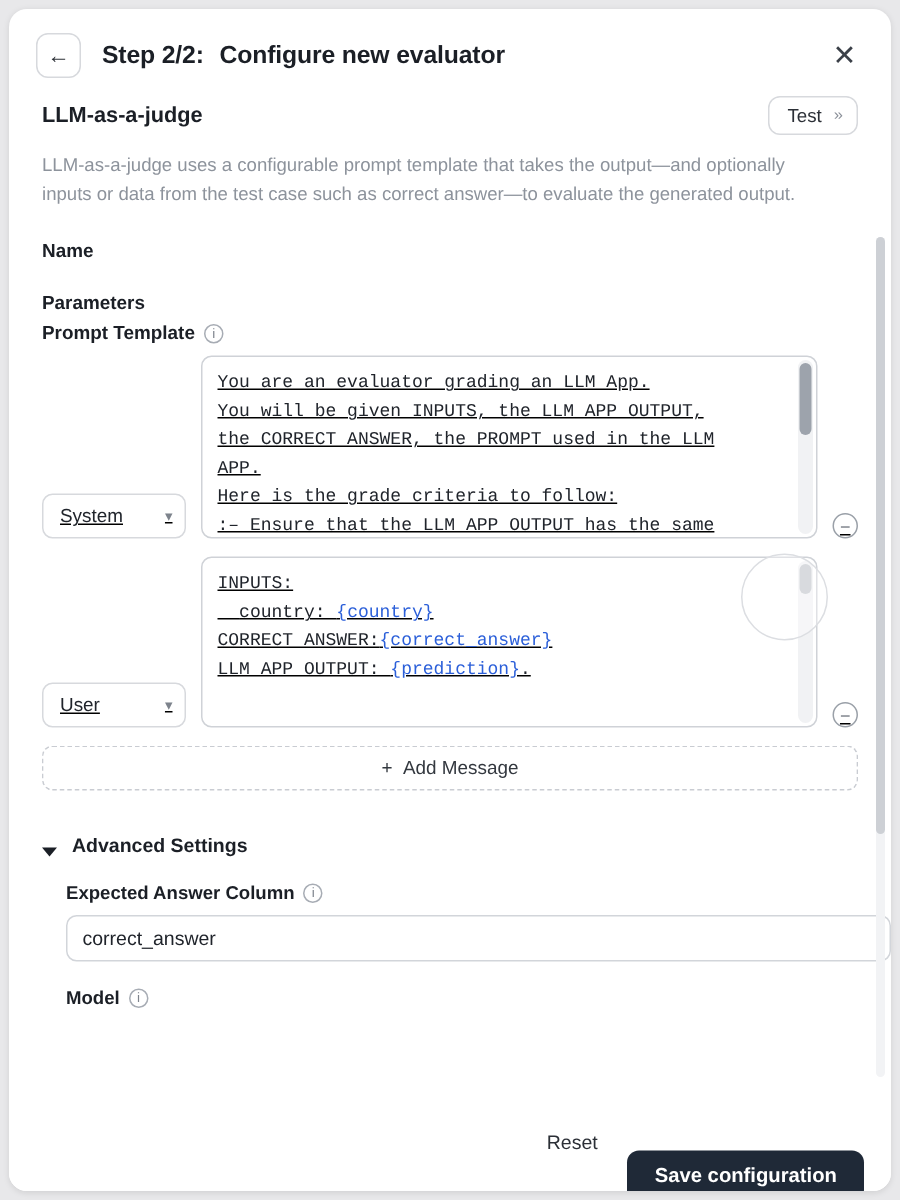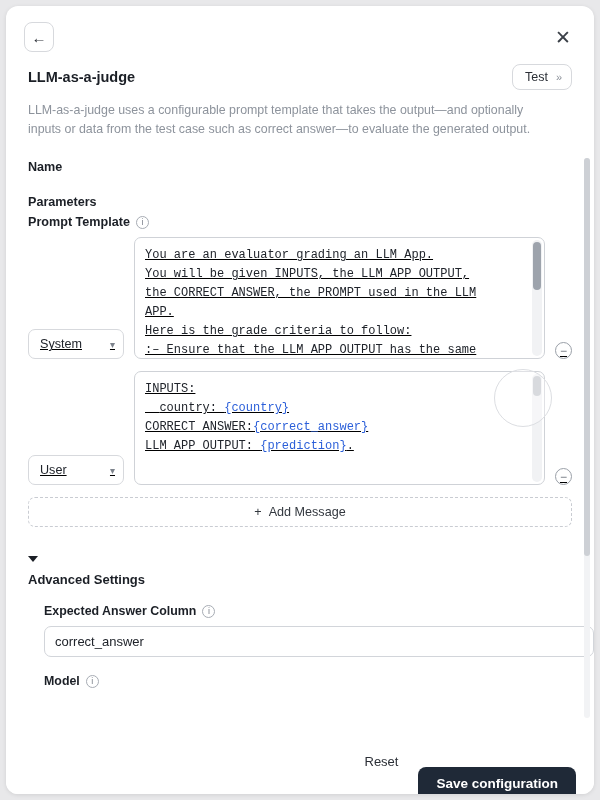--- a/index.html
+++ b/index.html
@@ -230,25 +230,24 @@
     border: 1px dashed #c9ccd2;
     border-radius: 7px;
     display: flex; align-items: center; justify-content: center;
     gap: 7px;
     font-size: 12.6px;
     color: #33383f;
     cursor: pointer;
   }
 
   .adv-hdr {
-    display: flex; align-items: flex-start; gap: 10px;
+    display: flex; align-items: flex-end; gap: 10px;
     margin-top: 29px;
     margin-left: 22px;
     cursor: pointer;
-    flex-direction: column;
   }
   .tri-down {
     width: 0; height: 0;
     border-left: 5px solid transparent;
     border-right: 5px solid transparent;
     border-top: 6.5px solid #1b1f26;
   }
   .adv-title { font-size: 13px; font-weight: bold; color: #1b1f26; }
 
   .adv-body { padding-left: 38px; }
@@ -321,20 +320,24 @@
   }
 </style>
 </head>
 <body>
 
 <div id="panel">
 
   <div class="hdr">
     <div class="back-btn">
       <span>←</span>
+    </div>
+    <div class="hdr-title">
+      <span class="step">Step 2/2:</span>
+      <span>Configure new evaluator</span>
     </div>
     <button class="close-btn">
       <span>✕</span>
     </button>
   </div>
 
   <div class="body">
 
     <div class="row-between">
       <div class="sect-title">LLM-as-a-judge</div>

